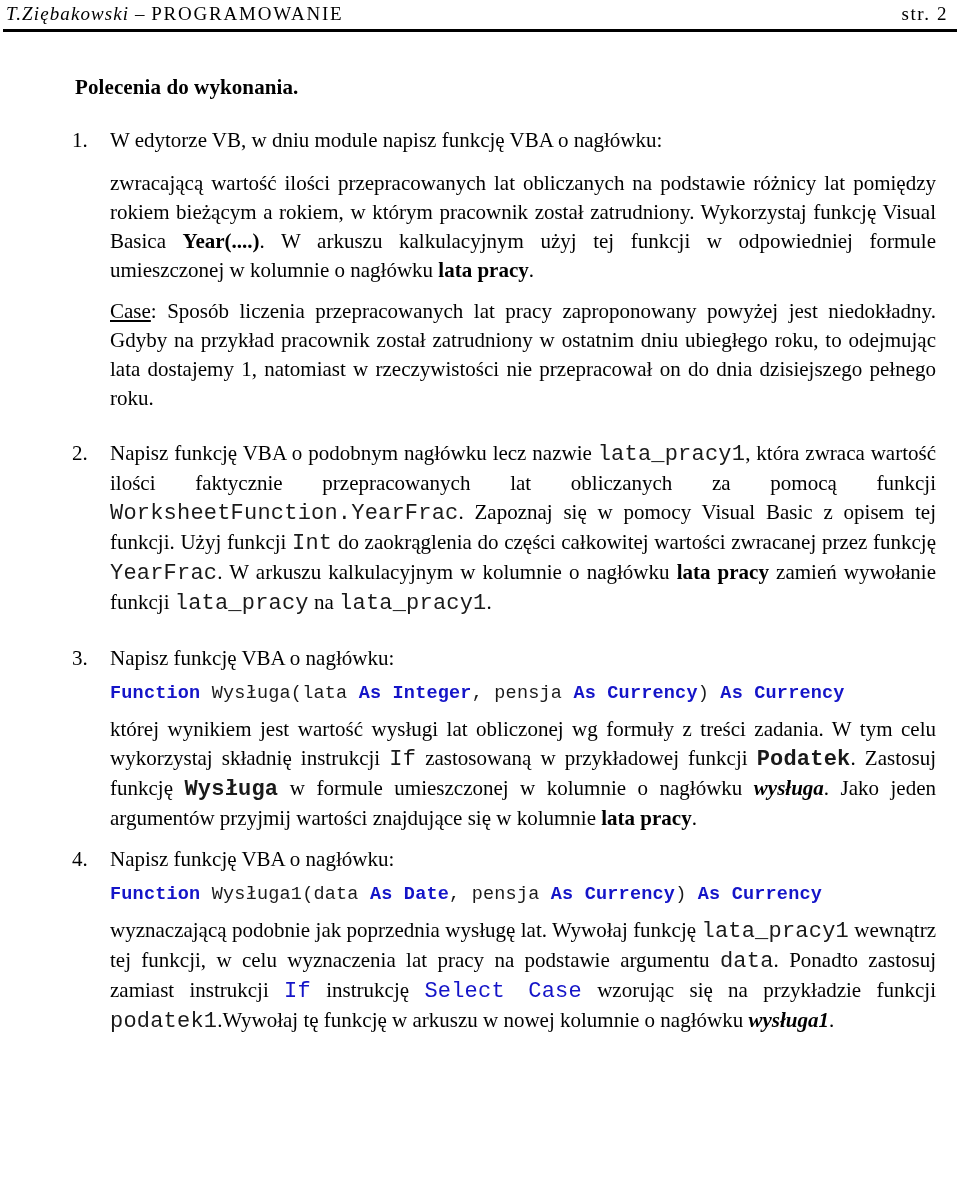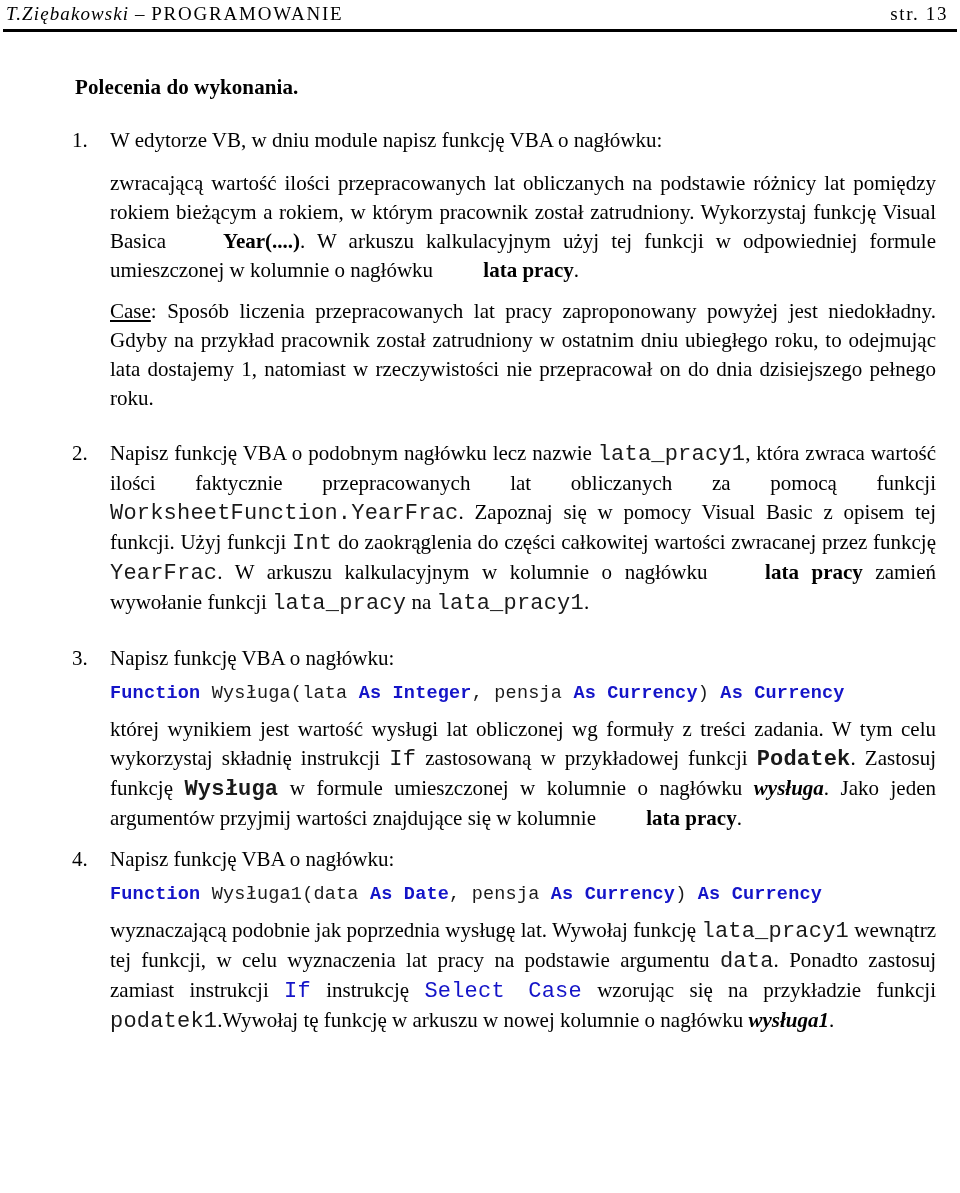--- a/index.html
+++ b/index.html
@@ -138,35 +138,35 @@
   }
   code.inline {
     font-family: "Liberation Mono", "DejaVu Sans Mono", monospace;
     font-size: 22px;
     color: #1a1a1a;
     letter-spacing: 0.2px;
   }
   code.inline.b { font-weight: bold; margin-top: 11px; }
   code.inline.blue { color: #1414c8; }
 
-  b.bd { font-weight: bold; margin-left: 45px; }
+  b.bd { font-weight: bold; }
   i.bi { font-weight: bold; font-style: italic; }
   u.ul { text-decoration: underline; }
 </style>
 </head>
 <body>
 
 <div class="page">
 
   <div class="page-header">
     <div class="hdr-row">
       <div class="hdr-author">
         <span>T.Ziębakowski</span><span class="hdr-sep">&nbsp;<span>–</span>&nbsp;</span><span class="hdr-title">PROGRAMOWANIE</span>
       </div>
-      <div class="hdr-page">str. 13</div>
+      <div class="hdr-page">str. 2</div>
     </div>
     <div class="hdr-rule"></div>
   </div>
 
   <div class="content">
 
     <div class="section-title">Polecenia do wykonania.</div>
 
     <div class="gap-xl"></div>
 

